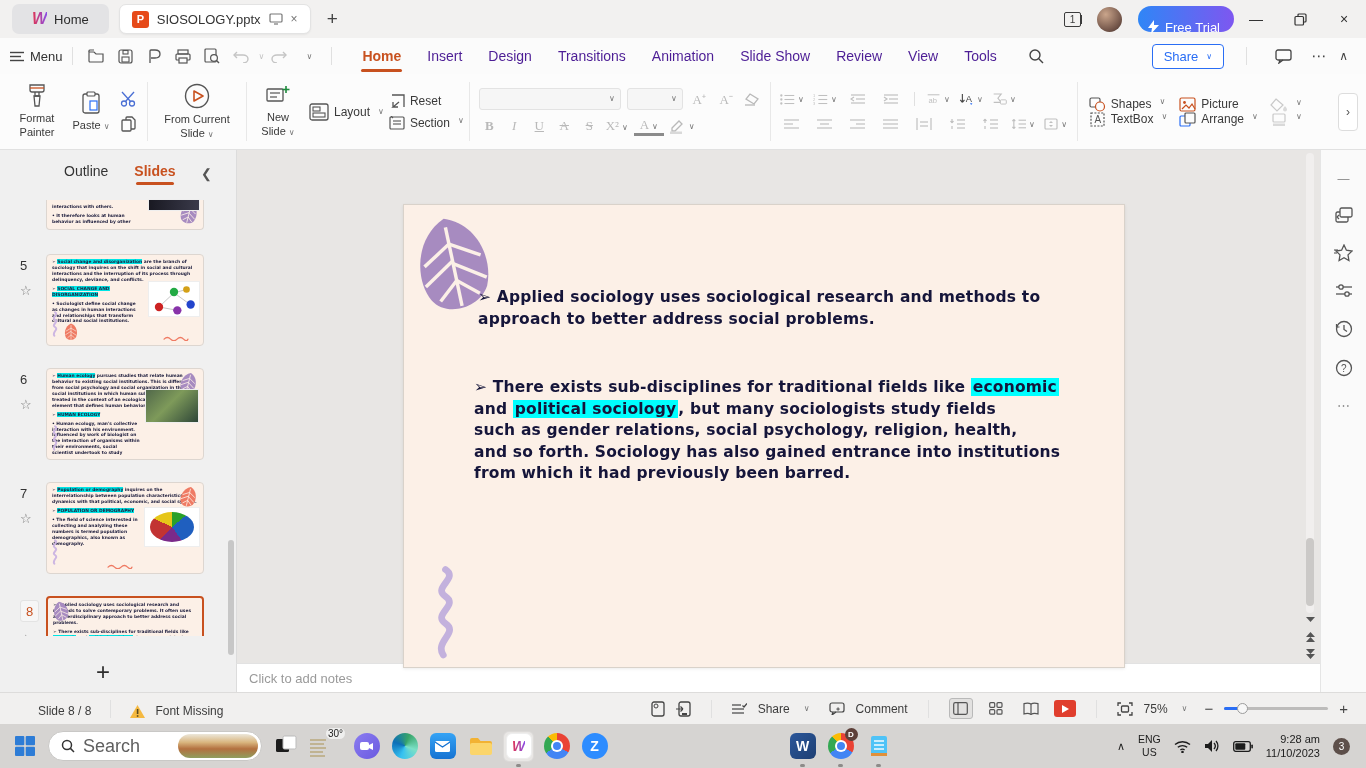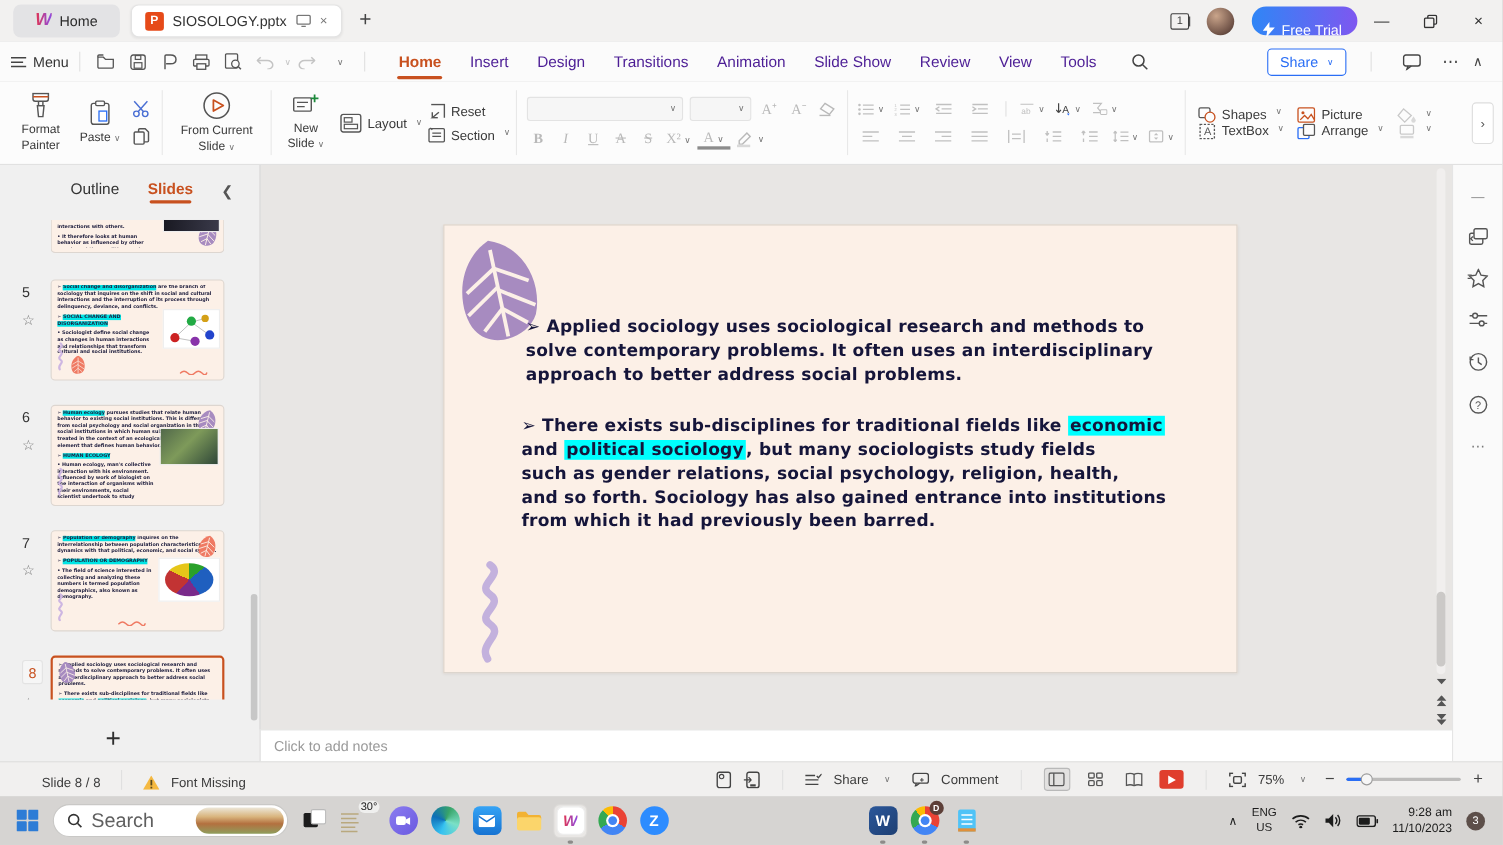--- a/index.html
+++ b/index.html
@@ -84,21 +84,21 @@
   .timg.network{right:3px;top:26px;width:52px;height:36px;}
   .timg.plant{right:4px;top:20px;width:54px;height:34px;background:linear-gradient(135deg,#51684a,#7e9a5a 45%,#2e4638);}
   .timg.pie{right:3px;top:24px;width:56px;height:40px;display:flex;align-items:center;justify-content:center;}
   .timg.pie::after{content:"";width:44px;height:30px;border-radius:50%;background:conic-gradient(#2aa02a 0 14%,#1f5fbf 14% 40%,#7a2a8a 40% 62%,#c23333 62% 82%,#e6c619 82% 100%);}
   .timg.dark{right:3px;top:-1px;width:52px;height:12px;background:linear-gradient(90deg,#191922,#3a3a4a);}
   .add-slide{position:absolute;bottom:6px;left:96px;font-size:24px;color:#2e2e2e;font-weight:300;}
   .sb-scroll{position:absolute;right:2px;top:390px;width:6px;height:115px;border-radius:3px;background:#c7c7c7;}
   
   .center{flex:1;display:flex;flex-direction:column;position:relative;}
   .canvas{height:513px;background:#e8e6e4;border-left:1px solid #dcdcdc;position:relative;}
-  .slide{position:absolute;left:166px;top:54px;width:722px;height:408px;background:#fcf0e7;border:1px solid #d9d2ca;box-shadow:0 1px 3px rgba(0,0,0,.08);}
+  .slide{position:absolute;left:166px;top:54px;width:722px;height:464px;background:#fcf0e7;border:1px solid #d9d2ca;box-shadow:0 1px 3px rgba(0,0,0,.08);}
   .slide-leaf{position:absolute;left:6px;top:10px;width:86px;height:96px;transform:rotate(-12deg);}
   .slide-squiggle{position:absolute;left:28px;bottom:16px;width:27px;height:86px;}
   .spara{position:absolute;font-family:"DejaVu Sans",sans-serif;font-weight:bold;font-size:15.5px;line-height:21.6px;color:#15153a;letter-spacing:.2px;}
   .spara1{left:74px;top:82px;}
   .spara2{left:70px;top:172px;}
   .hl{background:#00ffff;padding:0 2px;}
   .cv-scroll{position:absolute;right:6px;top:3px;bottom:50px;width:8px;background:#f1efee;border-radius:4px;}
   .cv-thumb{position:absolute;right:6px;top:388px;width:8px;height:68px;background:#cbc9c7;border-radius:4px;}
   .cv-arr{position:absolute;right:3px;width:14px;height:14px;display:flex;align-items:center;justify-content:center;color:#666;font-size:9px;}
   .notes{height:29px;background:#fff;border-top:1px solid #e2e2e2;border-left:1px solid #dcdcdc;display:flex;align-items:center;padding-left:12px;font-size:13px;color:#9a9a9a;}
@@ -805,21 +805,20 @@
                 <path d="M30 32L8 46"></path>
                 <path d="M30 20L50 32"></path>
                 <path d="M30 34L51 48"></path>
                 <path d="M30 46L16 58"></path>
                 <path d="M30 46L44 58"></path>
               </g>
             </svg>
           </div>
         <div class="spara spara1">
             <div class="sline"><span>➢ Applied sociology uses sociological research and methods to</span></div>
-            <div class="sline"><span>solve contemporary problems. It often uses an interdisciplinary</span></div>
             <div class="sline"><span>approach to better address social problems.</span></div>
           </div>
         <div class="spara spara2">
             <div class="sline"><span>➢ There exists sub-disciplines for traditional fields like </span><span class="hl">economic</span></div>
             <div class="sline"><span>and </span><span class="hl">political sociology</span><span>, but many sociologists study fields</span></div>
             <div class="sline"><span>such as gender relations, social psychology, religion, health,</span></div>
             <div class="sline"><span>and so forth. Sociology has also gained entrance into institutions</span></div>
             <div class="sline"><span> from which it had previously been barred.</span></div>
           </div>
         <div class="slide-squiggle">

